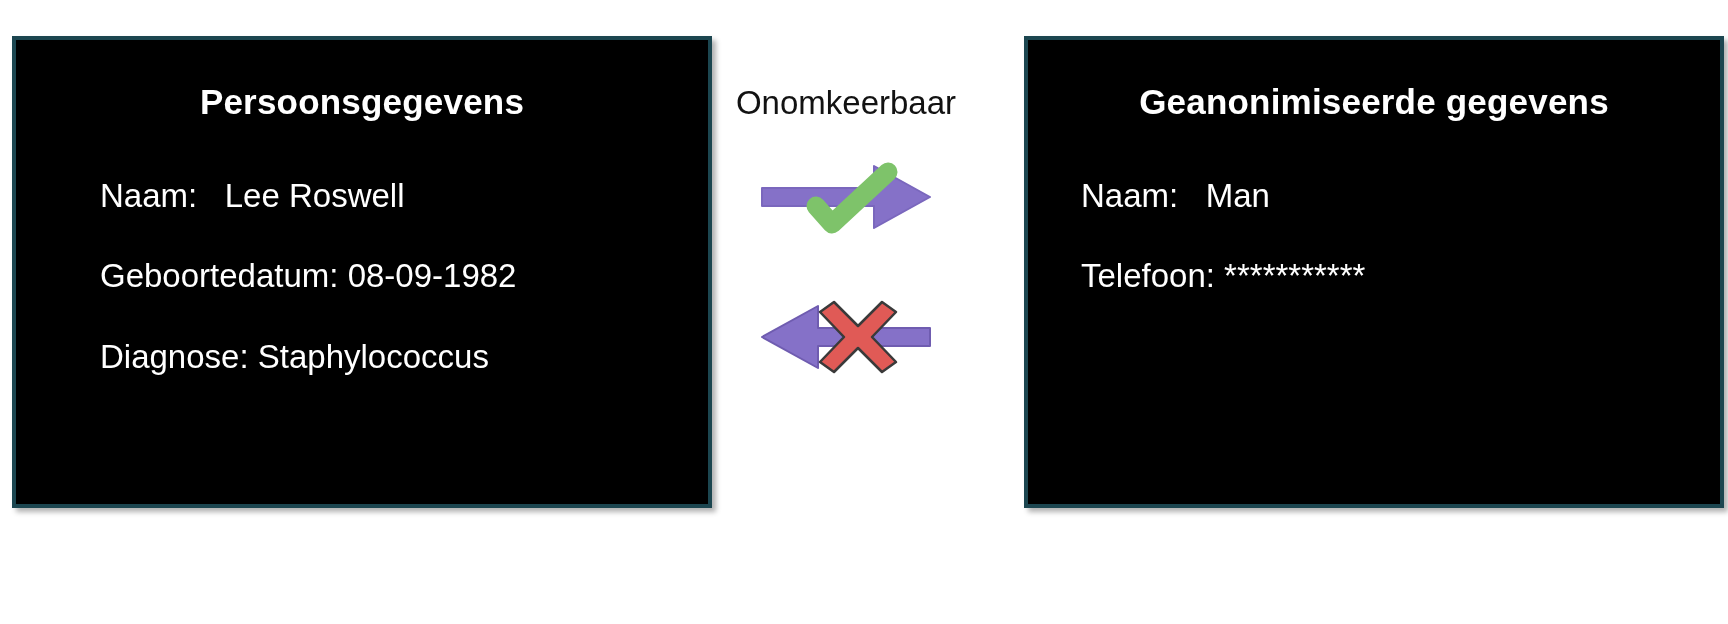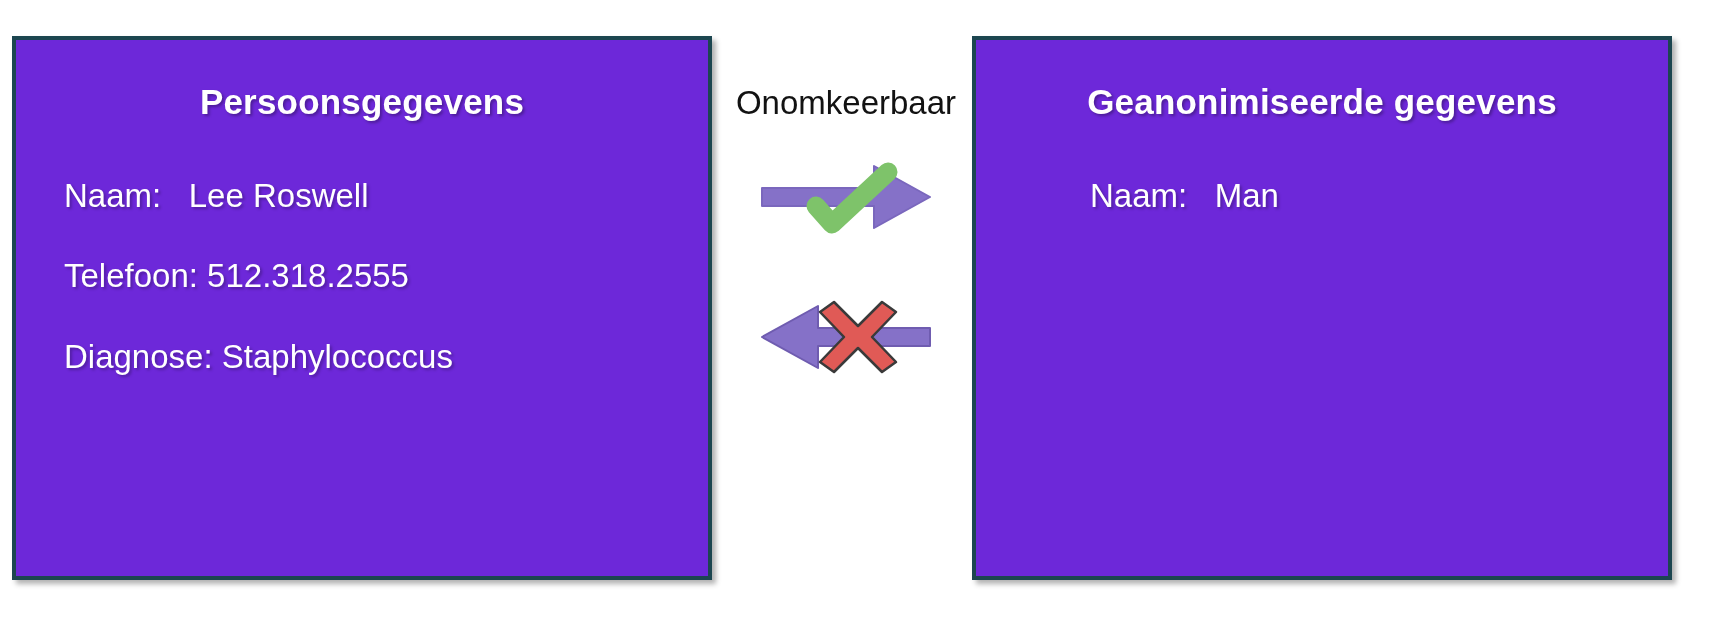--- a/index.html
+++ b/index.html
@@ -18,46 +18,46 @@
     position: relative;
     width: 1728px;
     height: 624px;
     background: #ffffff;
   }
 
   
   .panel {
     position: absolute;
     top: 36px;
-    height: 544px;
-    background: #6d28d9;
+    height: 472px;
+    background: #000000;
     border: 4px solid #1c4650;
     box-sizing: border-box;
     box-shadow: 4px 4px 5px rgba(0,0,0,0.30);
   }
   .panel-left  { left: 12px;   width: 700px; }
-  .panel-right { left: 972px; width: 700px; }
+  .panel-right { left: 1024px; width: 700px; }
 
   .panel-title {
     text-align: center;
     color: #ffffff;
     font-size: 35px;
     font-weight: bold;
     letter-spacing: 0.2px;
     margin-top: 42px;
     text-shadow: 2px 2px 3px rgba(0,0,0,0.30);
     white-space: nowrap;
   }
 
   .field-list {
     margin-top: 56px;
-    padding-left: 48px;
+    padding-left: 84px;
     padding-right: 20px;
   }
-  .panel-right .field-list { padding-left: 114px; }
+  .panel-right .field-list { padding-left: 53px; }
 
   .field-row {
     color: #ffffff;
     font-size: 33px;
     line-height: 1.1;
     margin-bottom: 44px;
     white-space: nowrap;
     text-shadow: 2px 2px 3px rgba(0,0,0,0.28);
   }
   .field-row .f-label { }
@@ -102,22 +102,22 @@
   <div class="panel panel-left">
     <div class="panel-title">Persoonsgegevens</div>
 
     <div class="field-list">
       <div class="field-row">
         <span class="f-label">Naam:</span>
         &nbsp;
         <span class="f-value">Lee Roswell</span>
       </div>
       <div class="field-row">
-        <span class="f-label">Telefoon:</span>
-        <span class="f-value">512.318.2555</span>
+        <span class="f-label">Geboortedatum:</span>
+        <span class="f-value">08-09-1982</span>
       </div>
       <div class="field-row">
         <span class="f-label">Diagnose:</span>
         <span class="f-value">Staphylococcus</span>
       </div>
     </div>
   </div>
 
   <div class="center">
 
@@ -140,16 +140,20 @@
 
   <div class="panel panel-right">
     <div class="panel-title">Geanonimiseerde gegevens</div>
 
     <div class="field-list">
       <div class="field-row">
         <span class="f-label">Naam:</span>
         &nbsp;
         <span class="f-value">Man</span>
       </div>
+      <div class="field-row">
+        <span class="f-label">Telefoon:</span>
+        <span class="f-value">***********</span>
+      </div>
     </div>
   </div>
 
 </div>
 
 </body></html>

